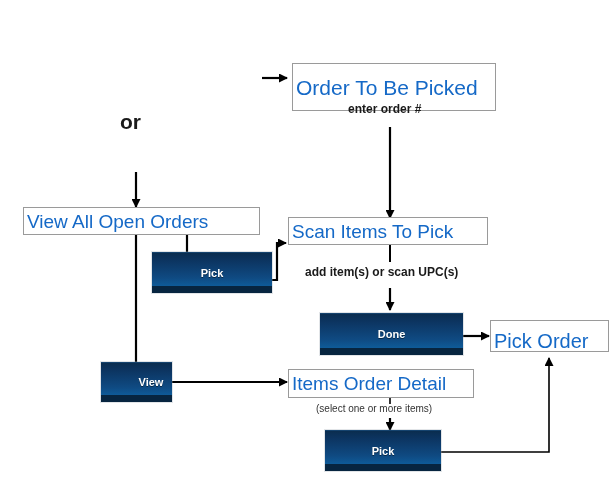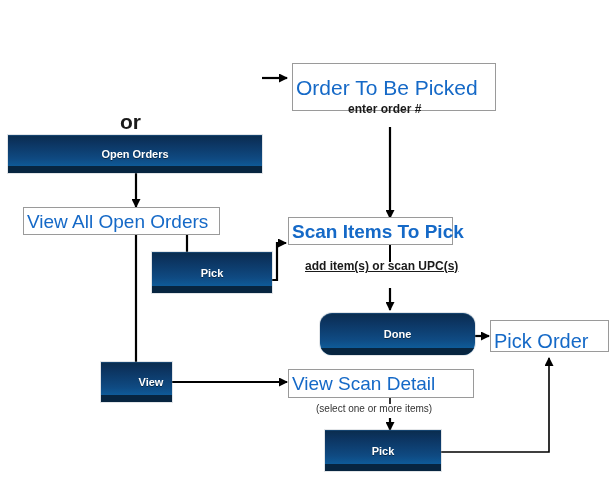--- a/index.html
+++ b/index.html
@@ -90,61 +90,58 @@
       <line x1="172" y1="382" x2="287" y2="382" marker-end="url(#ar)"></line>
 
       <line x1="390" y1="398" x2="390" y2="404" stroke-width="1.6"></line>
       <line x1="390" y1="418" x2="390" y2="430" marker-end="url(#ar)"></line>
 
       <path d="M441,452 L549,452 L549,358" stroke-width="1.6" marker-end="url(#ar)"></path>
     </g>
   </svg>
 
 
-  <div class="btn" style="left:8px;top:135px;width:254px;height:38px;">
-    <span class="lbl" style="font-size:11px;">Open Orders</span>
-  </div>
 
   <div class="btn" style="left:152px;top:252px;width:120px;height:41px;">
     <span class="lbl" style="font-size:11px;">Pick</span>
   </div>
 
-  <div class="btn" style="left:320px;top:313px;width:155px;height:42px;border-radius:12px;">
+  <div class="btn" style="left:320px;top:313px;width:143px;height:42px;">
     <span class="lbl" style="font-size:11px;">Done</span>
   </div>
 
   <div class="btn" style="left:101px;top:362px;width:71px;height:40px;">
     <span class="lbl" style="font-size:11px;margin-left:29px;">View</span>
   </div>
 
   <div class="btn" style="left:325px;top:430px;width:116px;height:41px;">
     <span class="lbl" style="font-size:11px;">Pick</span>
   </div>
 
   <div class="linkbox" style="left:292px;top:63px;width:204px;height:48px;">
     <span class="lbl" style="font-size:21px;">Order To Be Picked</span>
   </div>
 
-  <div class="linkbox" style="left:23px;top:207px;width:197px;height:28px;">
+  <div class="linkbox" style="left:23px;top:207px;width:237px;height:28px;">
     <span class="lbl" style="font-size:19px;">View All Open Orders</span>
   </div>
 
-  <div class="linkbox" style="left:288px;top:217px;width:165px;height:28px;font-weight:bold;">
+  <div class="linkbox" style="left:288px;top:217px;width:200px;height:28px;">
     <span class="lbl" style="font-size:19px;">Scan Items To Pick</span>
   </div>
 
   <div class="linkbox" style="left:490px;top:320px;width:119px;height:32px;align-items:flex-end;">
     <span class="lbl" style="font-size:20px;">Pick Order</span>
   </div>
 
   <div class="linkbox" style="left:288px;top:369px;width:186px;height:29px;">
-    <span class="lbl" style="font-size:19px;">View Scan Detail</span>
+    <span class="lbl" style="font-size:19px;">Items Order Detail</span>
   </div>
 
   <div class="cap cap-or" style="left:120px;top:110px;">or</div>
 
   <div class="cap cap-note" style="left:348px;top:102px;">enter order #</div>
 
-  <div class="cap cap-note" style="left:305px;top:259px;text-decoration:underline;">add item(s) or scan UPC(s)</div>
+  <div class="cap cap-note" style="left:305px;top:265px;">add item(s) or scan UPC(s)</div>
 
   <div class="cap cap-small" style="left:316px;top:403px;">(select one or more items)</div>
 
 </div>
 
 </body></html>

